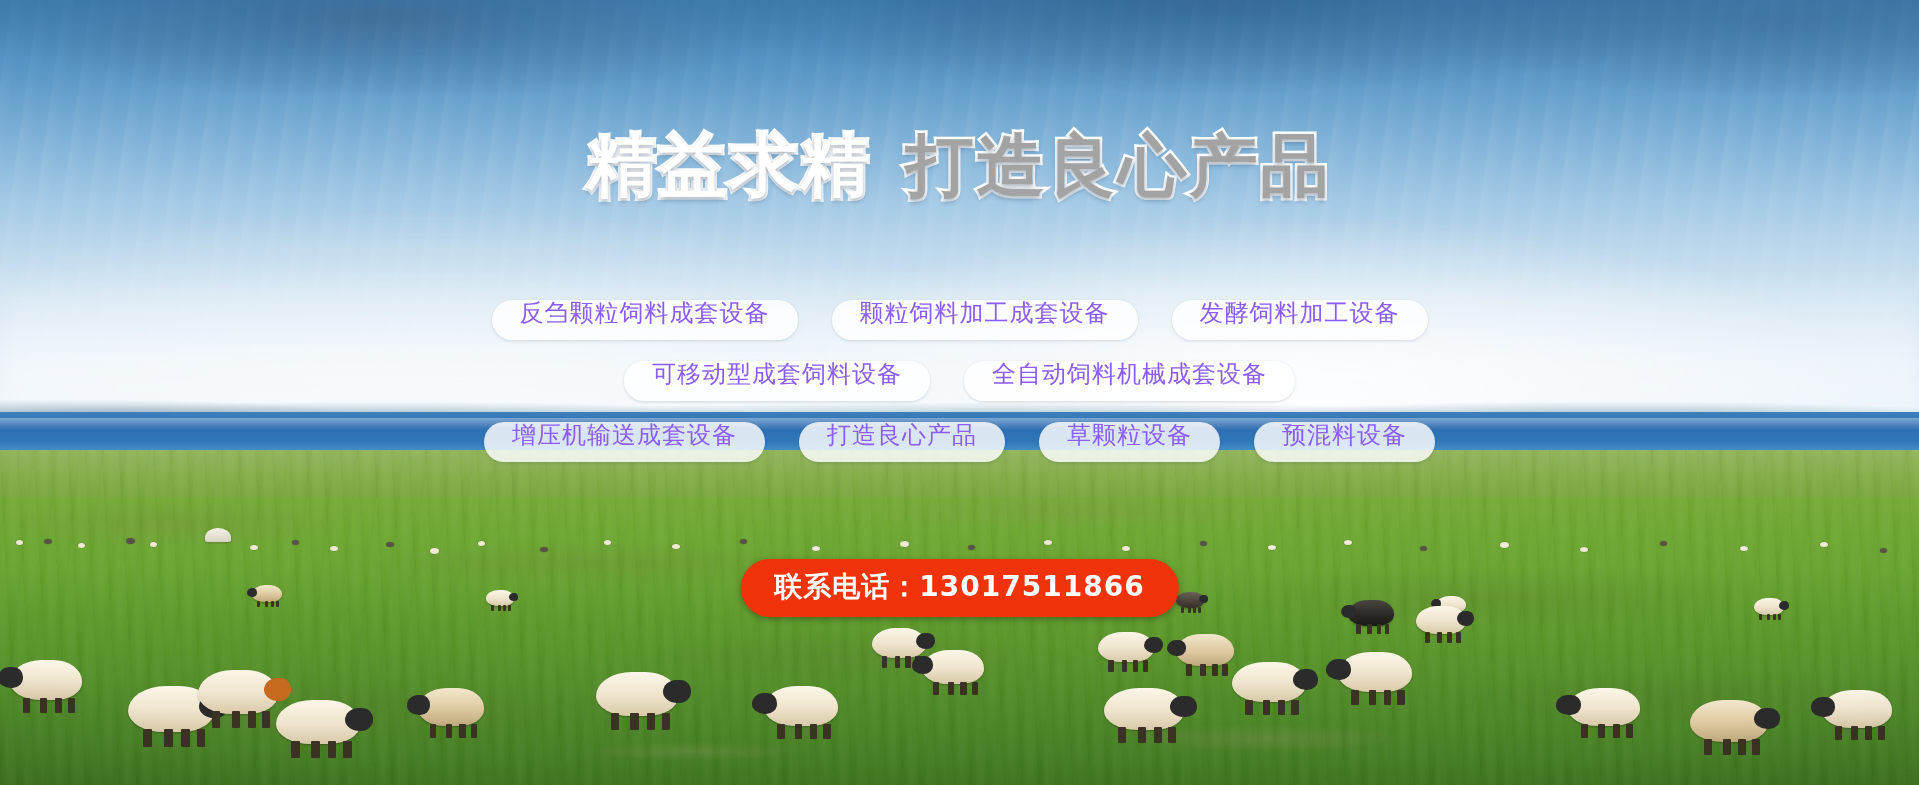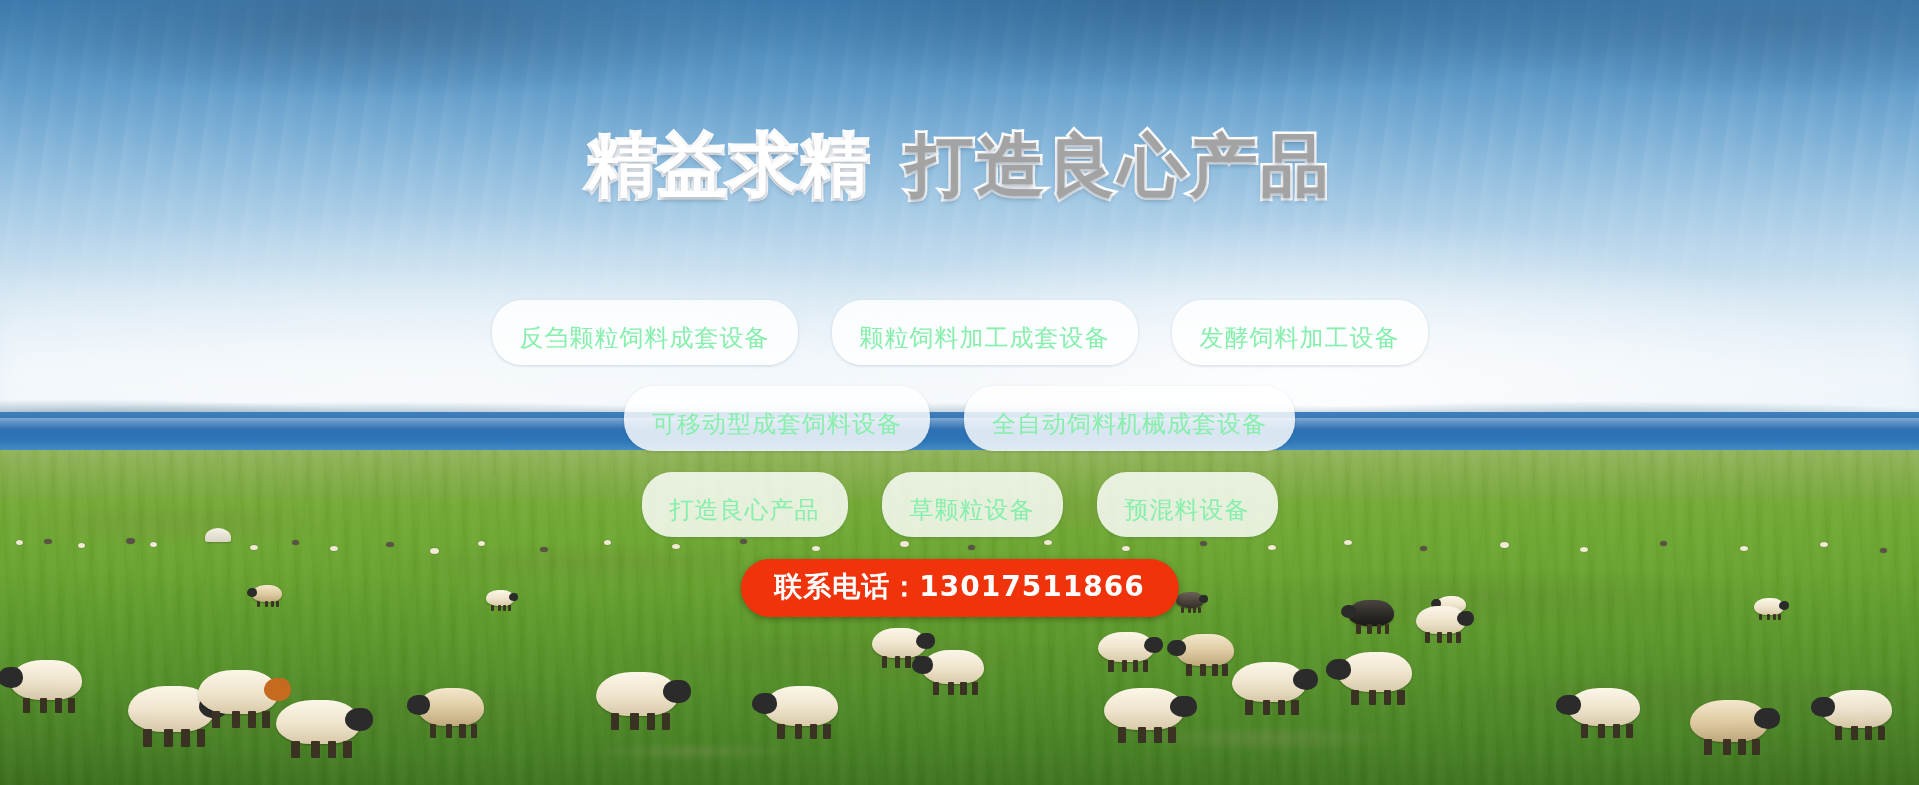--- a/index.html
+++ b/index.html
@@ -200,26 +200,26 @@
     align-items:center;
     gap:21px;
   }
   .pill-row{
     display:flex;
     justify-content:center;
     gap:34px;
   }
   .pill{
     background:rgba(255,255,255,.82);
-    color:#86efac;
+    color:#8b5cf6;
     font-size:24px;
     font-weight:500;
     letter-spacing:1px;
     line-height:1;
-    padding:26px 28px 15px;
+    padding:1px 28px 15px;
     border-radius:30px;
     white-space:nowrap;
     box-shadow:0 1px 3px rgba(30,60,90,.18);
     font-family:"DejaVu Sans","Liberation Sans",sans-serif;
   }
 
   
   .phone-badge{
     position:absolute;
     left:50%;
@@ -508,20 +508,21 @@
       <div class="pill">颗粒饲料加工成套设备</div>
       <div class="pill">发酵饲料加工设备</div>
     </div>
 
     <div class="pill-row">
       <div class="pill">可移动型成套饲料设备</div>
       <div class="pill">全自动饲料机械成套设备</div>
     </div>
 
     <div class="pill-row">
+      <div class="pill">增压机输送成套设备</div>
       <div class="pill">打造良心产品</div>
       <div class="pill">草颗粒设备</div>
       <div class="pill">预混料设备</div>
     </div>
 
   </div>
 
   <div class="phone-badge">联系电话：13017511866</div>
 
 </div>

